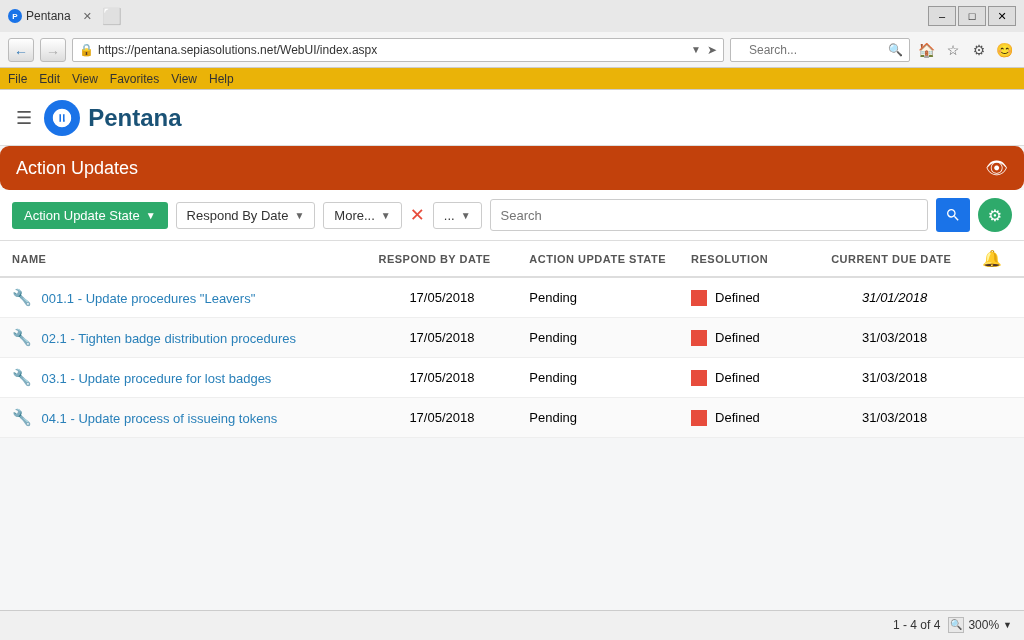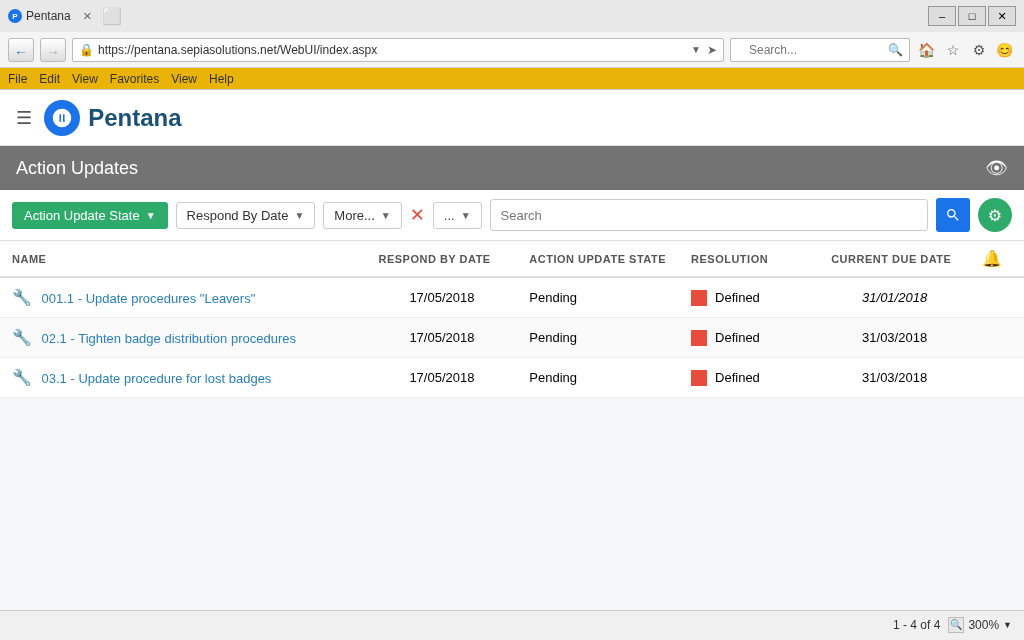--- a/index.html
+++ b/index.html
@@ -26,21 +26,21 @@
 
     
     .app-content { background: #f5f6f7; height: calc(640px - 120px); }
     
     .app-header { display: flex; align-items: center; padding: 8px 16px; background: white; border-bottom: 1px solid #ddd; height: 56px; }
     .hamburger { font-size: 18px; color: #555; cursor: pointer; margin-right: 12px; }
     .logo-circle { width: 36px; height: 36px; border-radius: 50%; background: #1a73e8; display: flex; align-items: center; justify-content: center; margin-right: 8px; }
     .logo-circle svg { width: 22px; height: 22px; fill: white; }
     .brand-name { font-size: 24px; font-weight: bold; color: #1a5276; }
 
-    .page-header { display: flex; align-items: center; justify-content: space-between; padding: 0 16px; background: #737373; height: 44px; }
+    .page-header { display: flex; align-items: center; justify-content: space-between; padding: 0 16px; background: #c2410c; height: 44px; border-radius: 9px; }
     .page-title { color: white; font-size: 18px; font-weight: normal; }
     .eye-btn { color: white; font-size: 18px; cursor: pointer; }
 
     .toolbar { display: flex; align-items: center; gap: 8px; padding: 8px 12px; background: white; border-bottom: 1px solid #ddd; }
     .filter-btn { display: flex; align-items: center; gap: 6px; background: #2eaa6b; color: white; border: none; padding: 6px 12px; border-radius: 3px; cursor: pointer; font-size: 13px; }
     .filter-btn .dropdown-arrow { font-size: 10px; }
     .filter-dropdown { display: flex; align-items: center; gap: 6px; border: 1px solid #ccc; padding: 5px 10px; border-radius: 3px; cursor: pointer; background: white; font-size: 13px; color: #333; }
     .filter-dropdown .arrow { font-size: 10px; color: #666; }
     .clear-btn { color: #e74c3c; font-size: 18px; cursor: pointer; border: none; background: none; }
     .search-input-wrap { flex: 1; display: flex; align-items: center; border: 1px solid #ccc; border-radius: 3px; height: 32px; padding: 0 10px; background: white; }
@@ -234,20 +234,36 @@
       <td class="col-state">Pending</td>
       <td class="col-resolution">
         <div class="resolution-cell">
           <span class="red-square"></span>
           <span>Defined</span>
         </div>
       </td>
       <td class="col-current-date" style="text-align:center;">31/03/2018</td>
       <td class="col-icon"></td>
     </tr>
+          <tr>
+      <td class="col-name">
+        <span class="item-icon">🔧</span>
+        <a class="item-link">04.1 - Update process of issueing tokens</a>
+      </td>
+      <td class="col-date" style="text-align:center;">17/05/2018</td>
+      <td class="col-state">Pending</td>
+      <td class="col-resolution">
+        <div class="resolution-cell">
+          <span class="red-square"></span>
+          <span>Defined</span>
+        </div>
+      </td>
+      <td class="col-current-date" style="text-align:center;">31/03/2018</td>
+      <td class="col-icon"></td>
+    </tr>
         </tbody>
     </table>
   </div>
 
 </div>
 
 <div class="status-bar">
   <span>1 - 4 of 4</span>
   <div class="zoom-control">
     <button class="zoom-btn">🔍</button>

